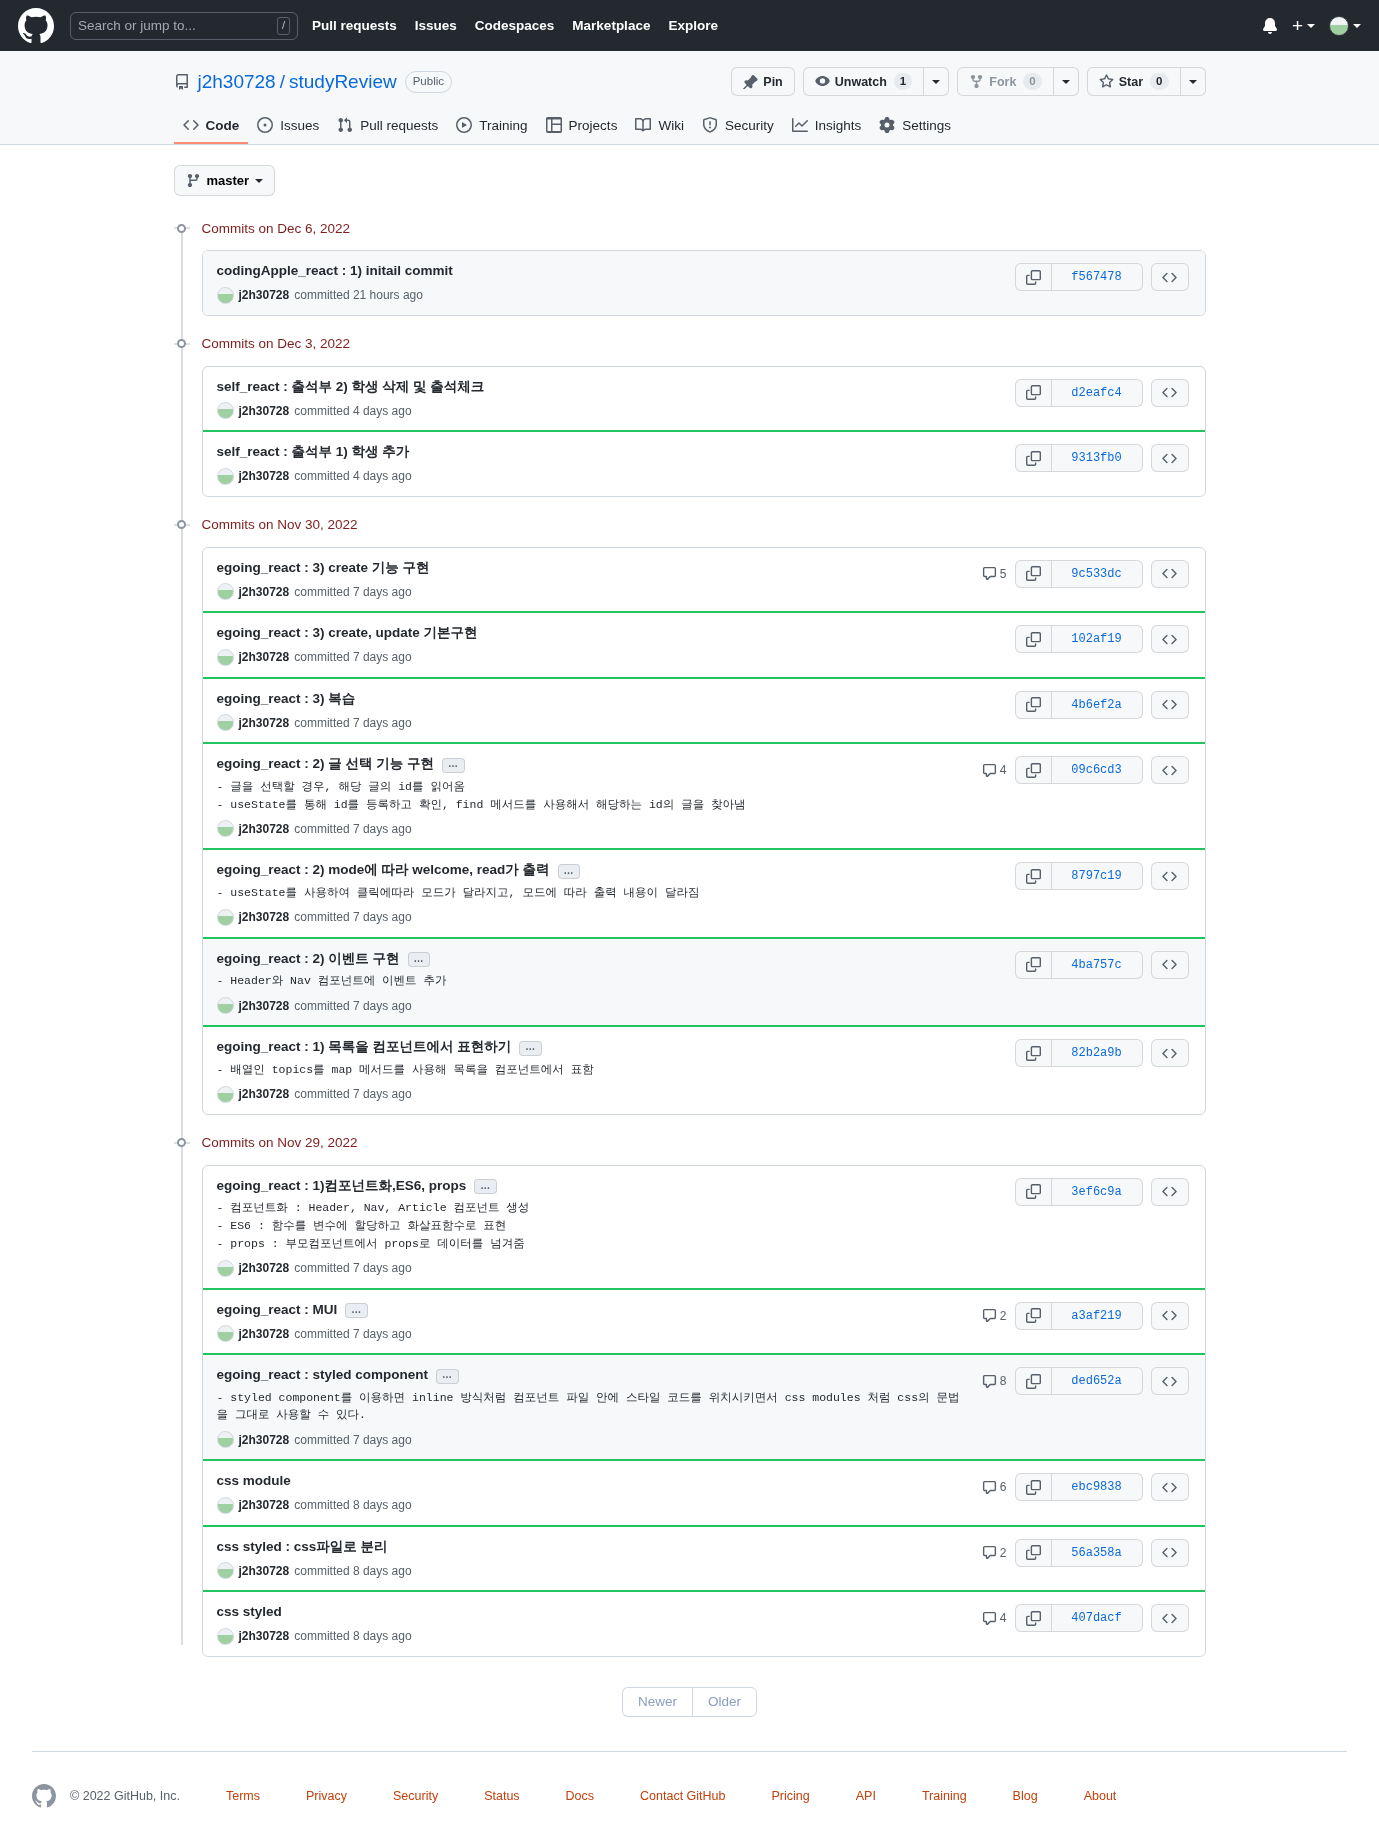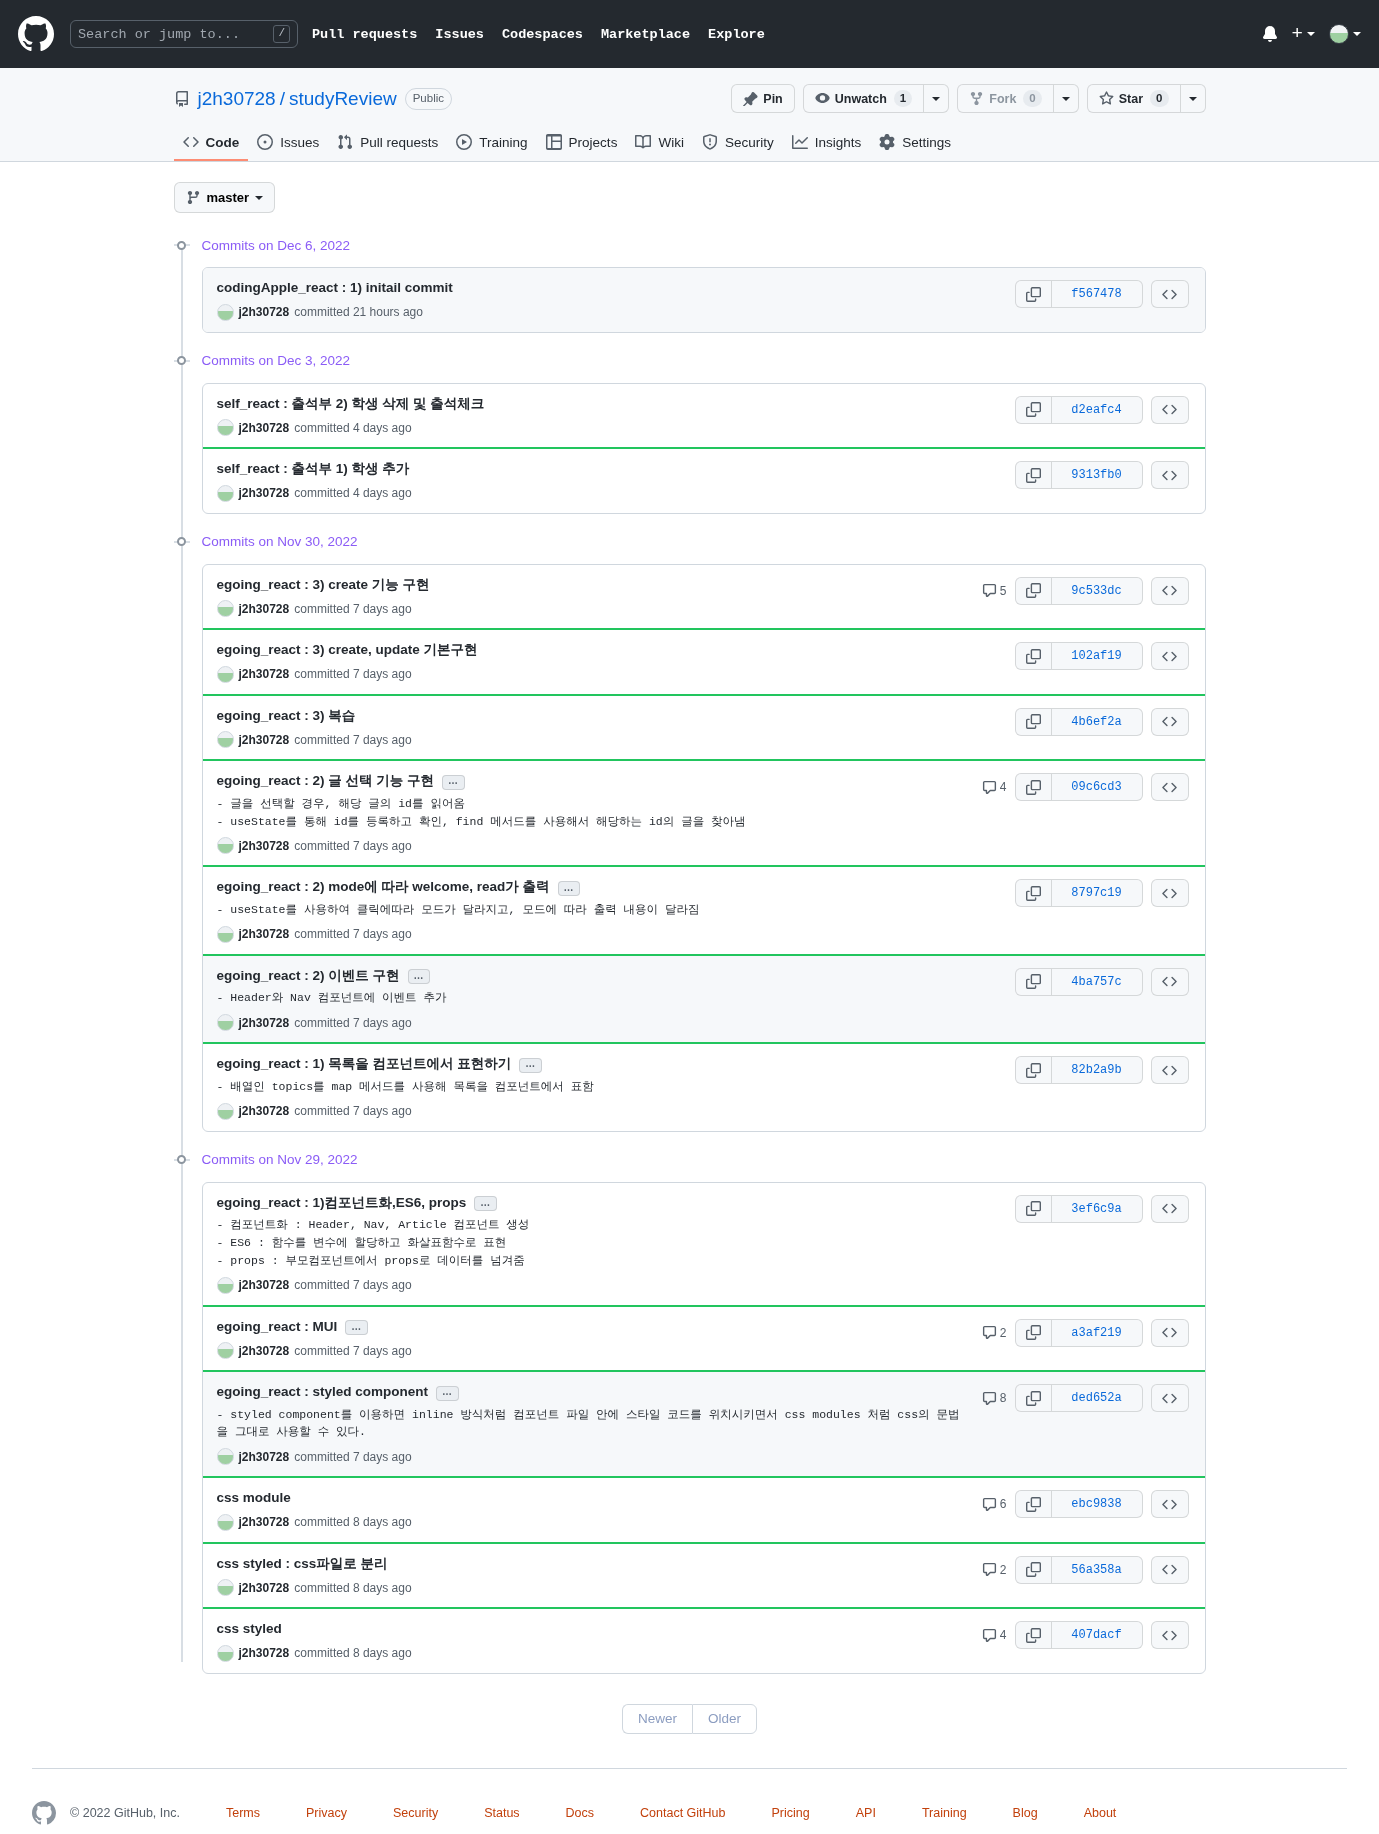--- a/index.html
+++ b/index.html
@@ -7,27 +7,26 @@
     width: 1379px;
     background: #ffffff;
     font-family: "Liberation Sans", sans-serif;
     color: #24292f;
     -webkit-font-smoothing: antialiased;
   }
   a { text-decoration: none; color: inherit; }
 
   
   .gh-header {
-    height: 68px;
+    height: 51px;
     background: #24292f;
     display: flex;
     align-items: center;
     padding: 0 18px;
     color: #ffffff;
-    font-family: Liberation Mono, monospace;
   }
   .gh-logo { width: 36px; height: 36px; margin-right: 16px; flex: 0 0 auto; }
   .gh-logo svg { width: 36px; height: 36px; fill: #ffffff; display: block; }
   .search-box {
     width: 228px; height: 28px;
     border: 1px solid #57606a;
     border-radius: 6px;
     display: flex; align-items: center;
     padding: 0 7px;
     font-size: 13.5px;
@@ -154,21 +153,21 @@
     left: 7px; top: 6px; bottom: 12px;
     width: 2px;
     background: #d8dee4;
   }
   .group { position: relative; }
   .group-header {
     position: relative;
     display: flex; align-items: center;
     height: 20px;
     font-size: 13.5px;
-    color: #8b5cf6;
+    color: #7f1d1d;
     margin-bottom: 12px;
   }
   .node-dot {
     position: absolute;
     left: -28px;
     width: 16px; height: 16px;
     display: flex; align-items: center; justify-content: center;
   }
   .node-dot::before {
     content: "";

